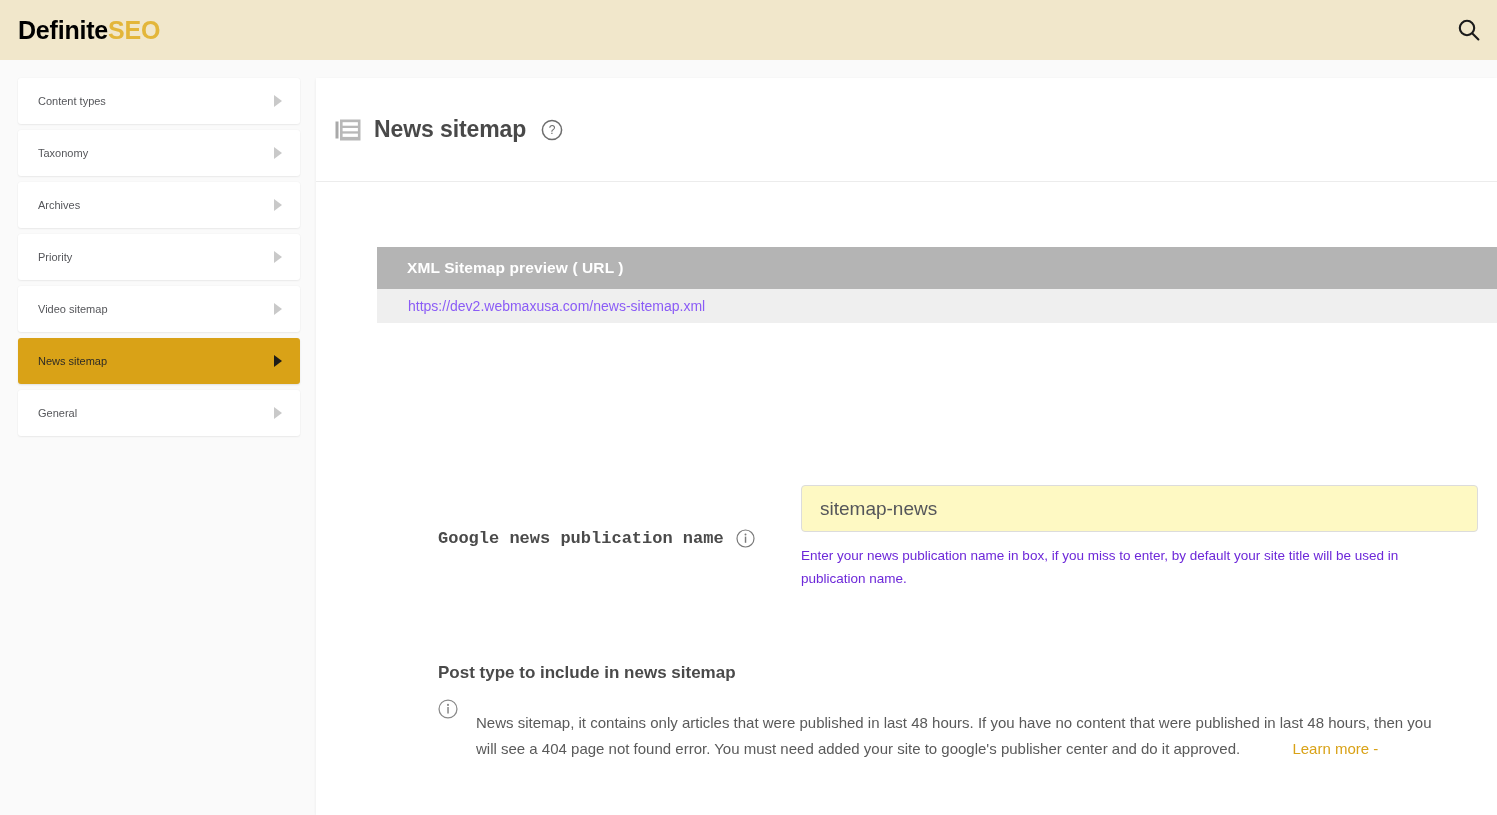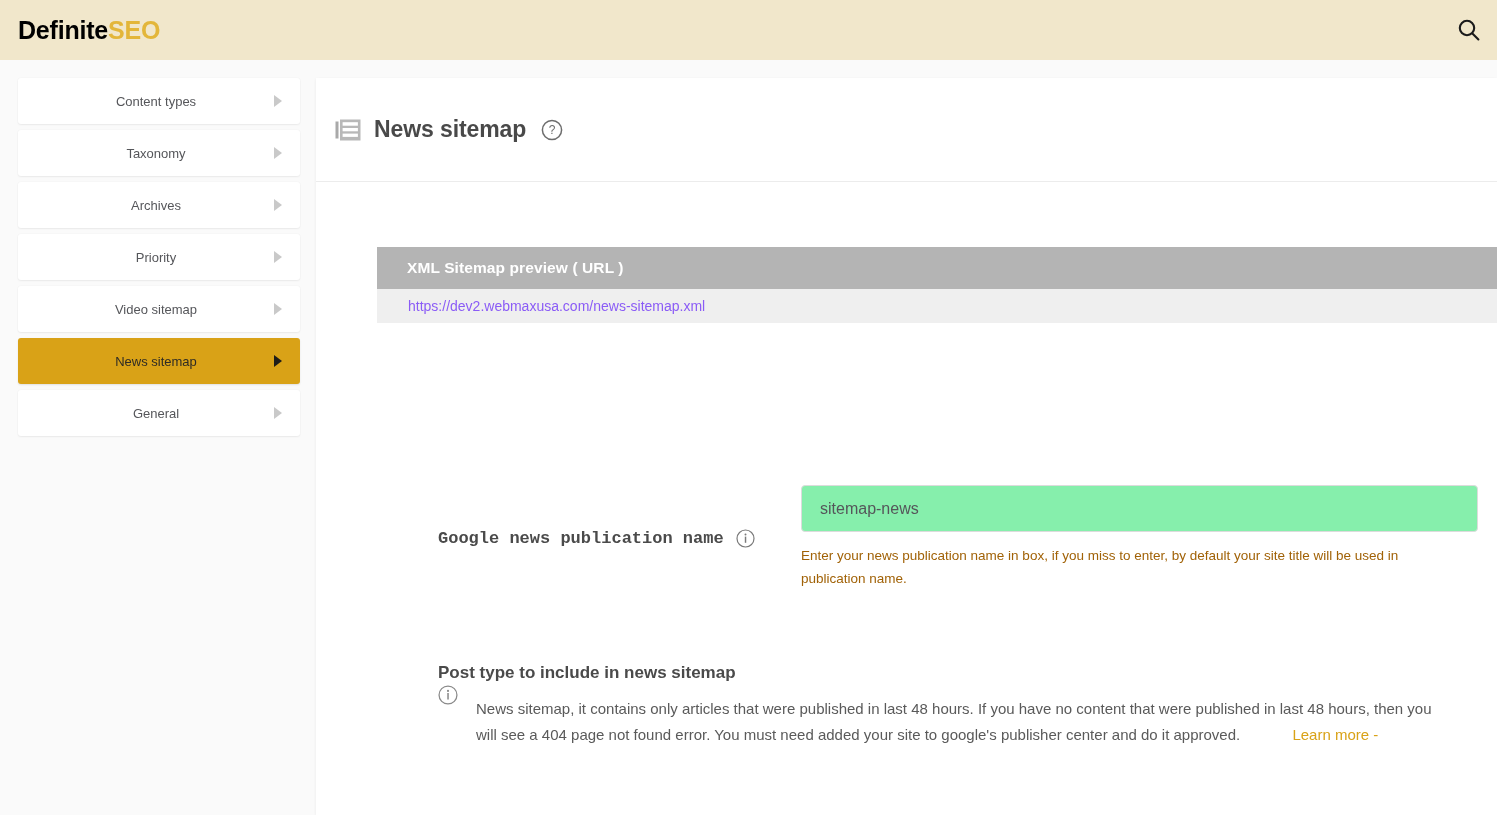--- a/index.html
+++ b/index.html
@@ -59,27 +59,26 @@
     height: 46px;
     margin-bottom: 6px;
     background: #ffffff;
     border-radius: 3px;
     box-shadow: 0 1px 2px rgba(0,0,0,0.06), 0 0 0 1px rgba(0,0,0,0.012);
     display: flex; align-items: center;
     padding: 0 18px 0 20px;
     cursor: pointer;
   }
   .nav-item .nav-label {
-    font-size: 13px;
+    font-size: 11px;
     color: #55565a;
     font-weight: 400;
     line-height: 1;
     flex: 1 1 auto;
     white-space: nowrap;
-    text-align: center;
   }
   .nav-arrow {
     width: 0; height: 0;
     border-top: 6px solid transparent;
     border-bottom: 6px solid transparent;
     border-left: 8px solid #c9c9c9;
     flex: 0 0 auto;
   }
   .nav-item.active {
     background: #d9a217;
@@ -194,48 +193,49 @@
     flex: 0 0 auto;
     cursor: pointer;
   }
   .form-field-col {
     flex: 1 1 auto;
     padding-right: 20px;
   }
   .text-input {
     display: block;
     width: 677px; height: 47px;
-    background: #86efac;
+    background: #fef9c3;
     border: 1px solid #dcdcdc;
     border-radius: 4px;
     padding: 0 18px;
     font-family: "Liberation Sans", "DejaVu Sans", sans-serif;
-    font-size: 16px;
+    font-size: 19px;
     color: #55565a;
     outline: none;
   }
   .field-help {
     margin-top: 12px;
     width: 640px;
     font-size: 13.5px;
     line-height: 23px;
-    color: #a16207;
+    color: #6d28d9;
   }
 
   
   .section {
     position: absolute;
     top: 482px; left: 122px;
     width: 1030px;
   }
   .section-title {
     font-size: 17px;
     font-weight: 700;
     color: #4a4a4a;
     line-height: 1;
+    margin-bottom: 14px;
   }
   .notice {
     display: flex;
     align-items: flex-start;
   }
   .notice .info-icon {
     margin-top: 4px;
     margin-right: 18px;
     width: 20px; height: 20px;
   }

